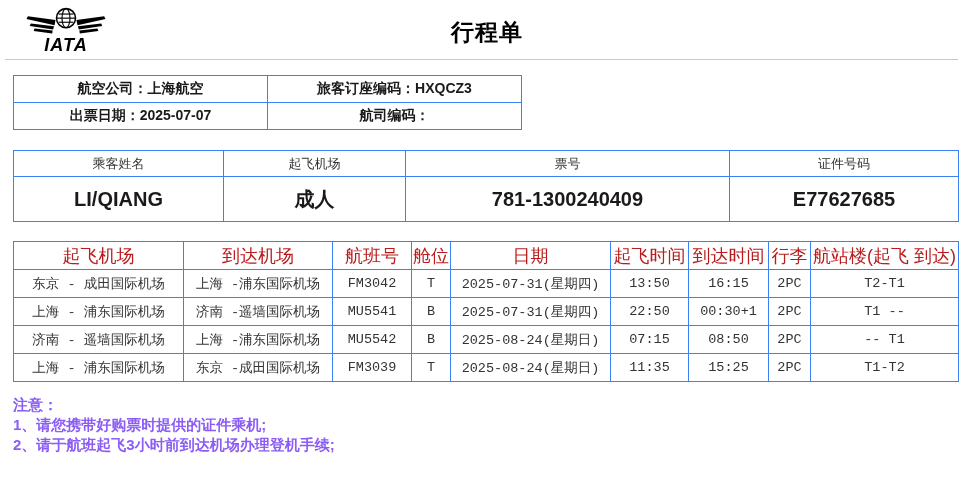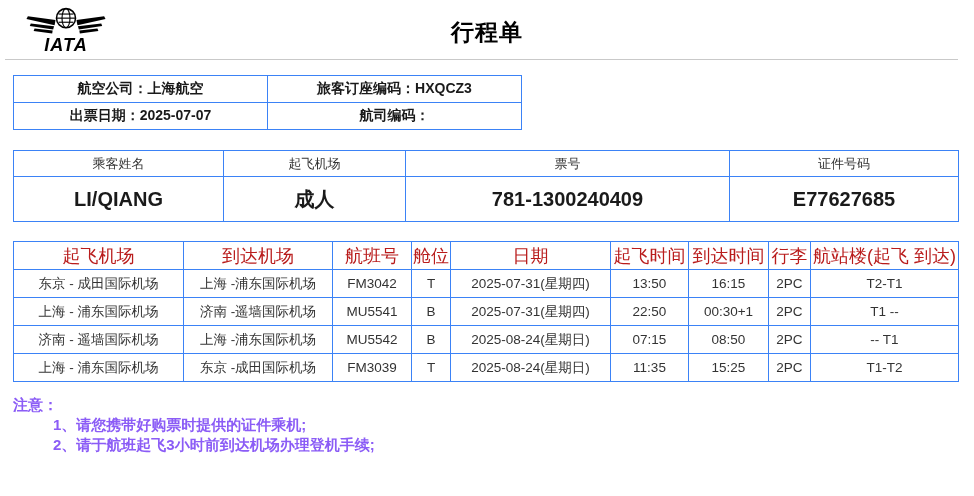--- a/index.html
+++ b/index.html
@@ -28,26 +28,26 @@
   .info-table td { height: 27px; font-size: 14px; font-weight: bold; color: #1a1a1a; }
 
   
   .pax-table { width: 945px; margin-top: 20px; padding-left: 24px; }
   .pax-table th { height: 26px; font-size: 13px; font-weight: normal; color: #333; }
   .pax-table td { height: 45px; font-size: 20px; font-weight: bold; color: #1a1a1a; }
 
   
   .flight-table { width: 945px; margin-top: 19px; }
   .flight-table th { height: 28px; font-size: 18px; font-weight: normal; color: #b91c1c; }
-  .flight-table td { height: 28px; font-size: 13.5px; font-weight: normal; color: #333; }
+  .flight-table td { height: 28px; font-size: 13.5px; font-weight: normal; color: #333; font-family: Liberation Mono, monospace; }
 
   
   .notes { margin-top: 13px; color: #8b5cf6; }
   .notes-title { font-size: 15px; font-weight: bold; line-height: 20px; }
-  .note-item { font-size: 15px; font-weight: bold; line-height: 20px; margin-left: 40px; }
+  .note-item { font-size: 15px; font-weight: bold; line-height: 20px; }
 </style>
 </head>
 <body>
 
 <div class="page">
 
   <div class="header">
     <svg class="logo" viewBox="0 0 84 52">
 
       <g stroke="#000" fill="none" stroke-width="1.6">

